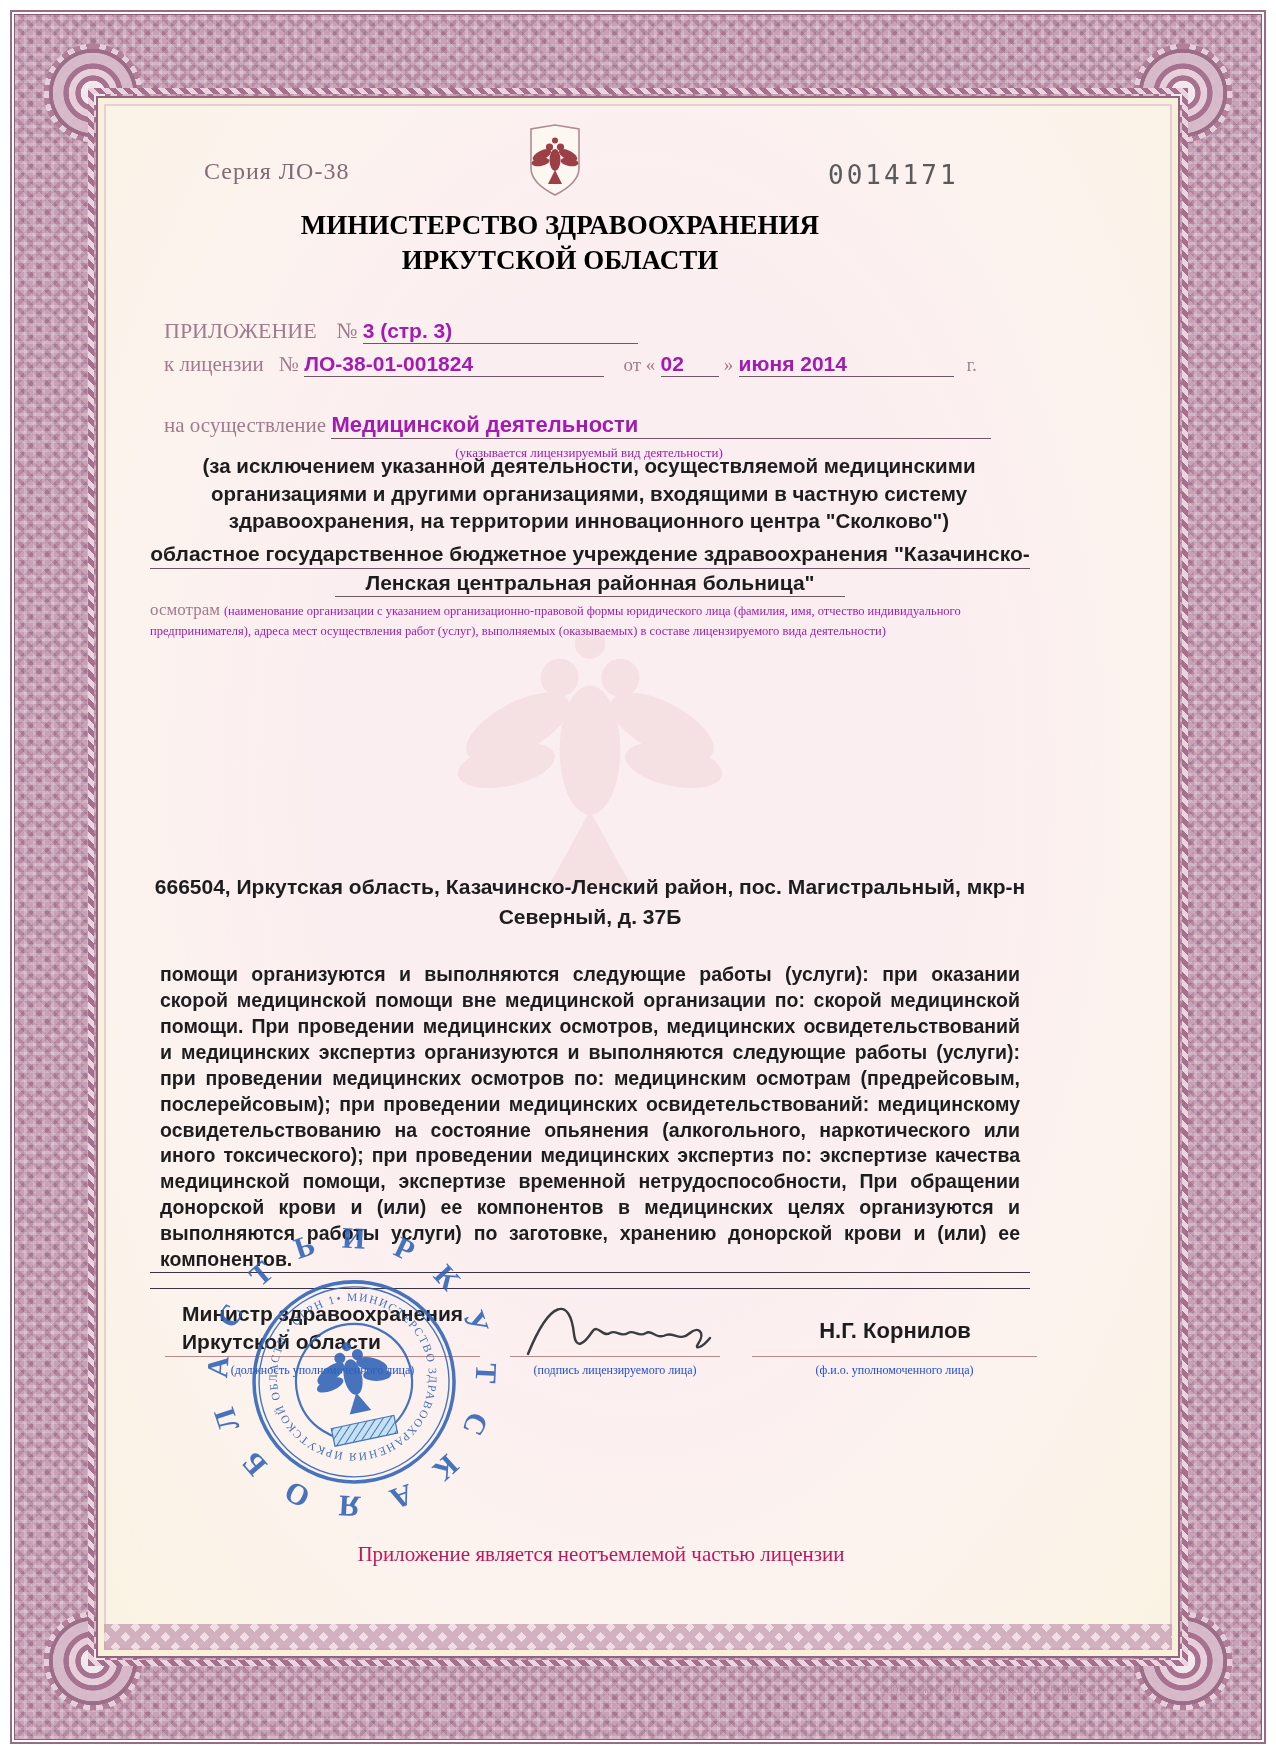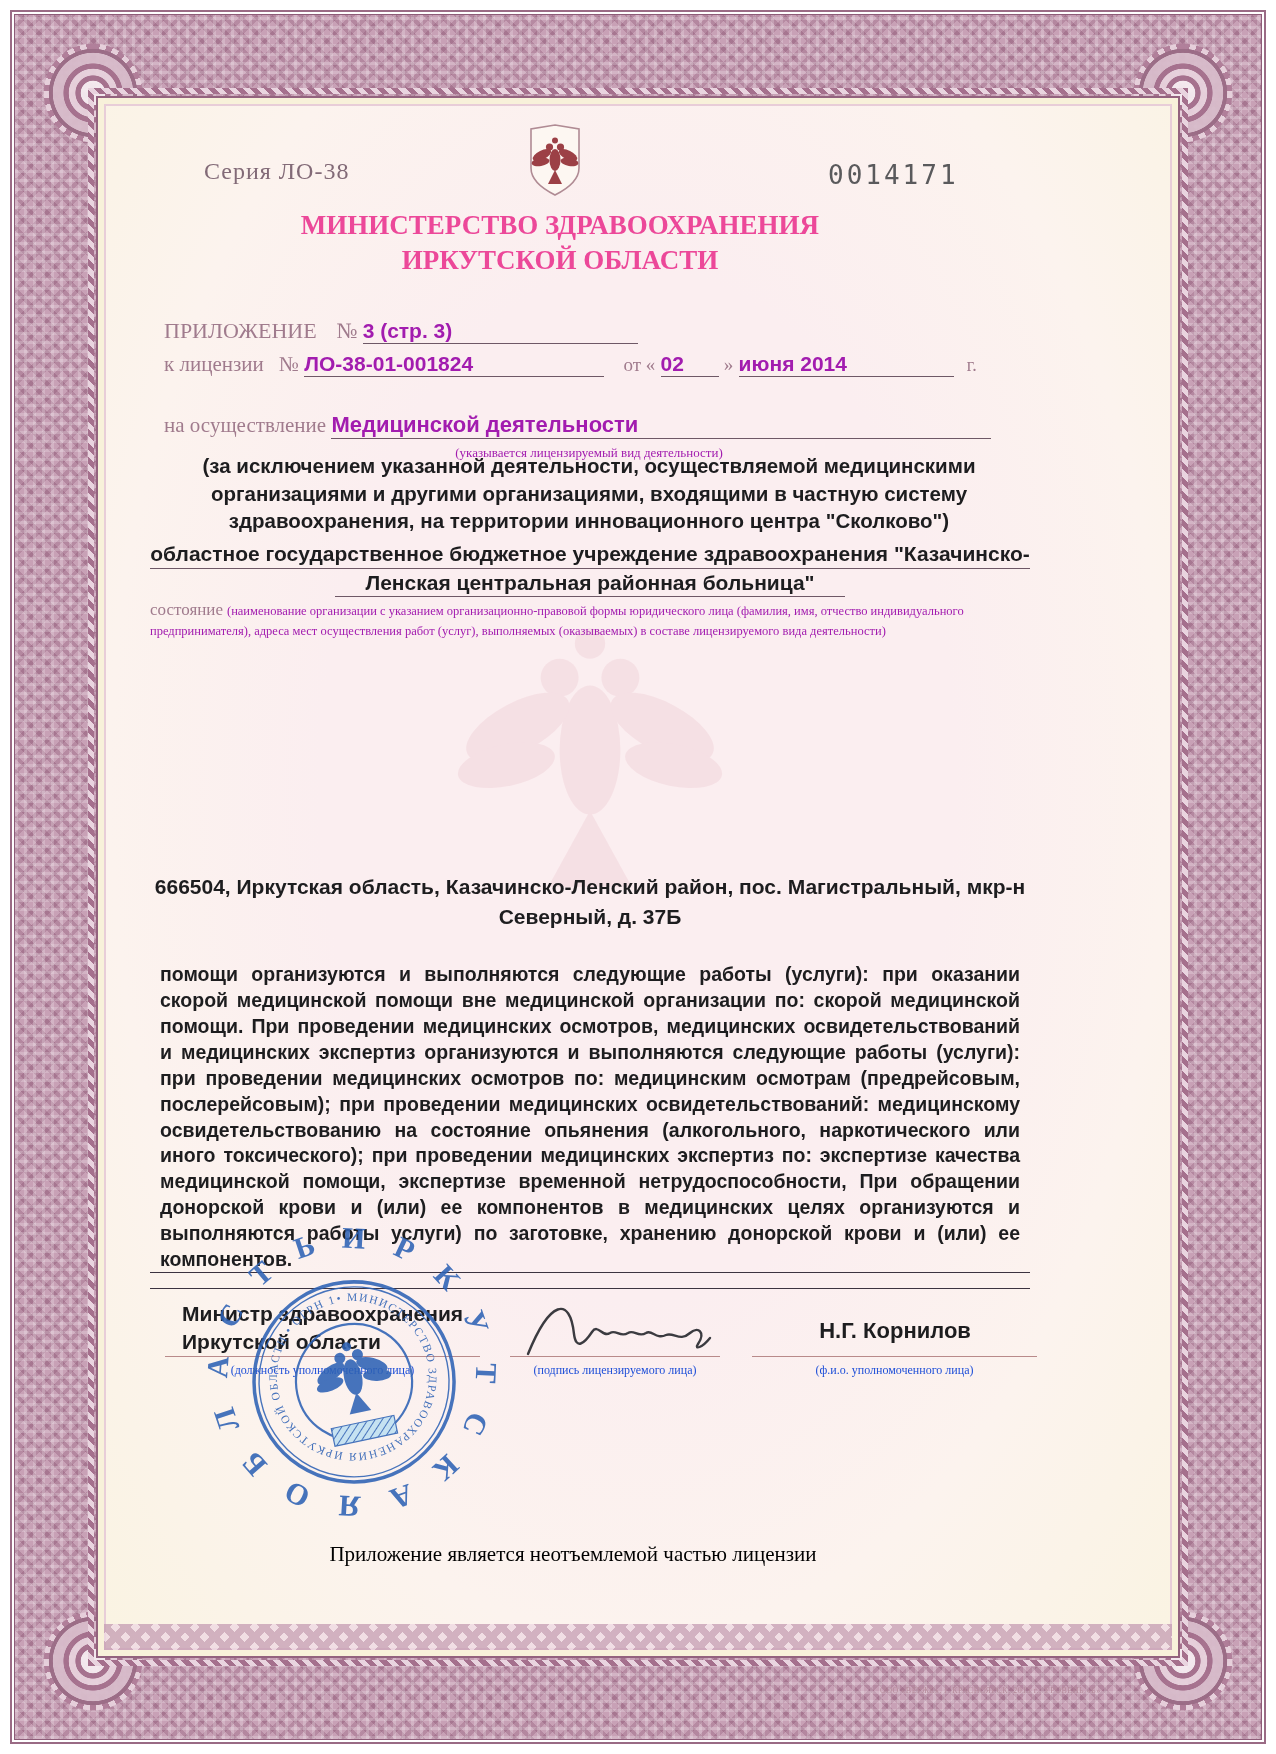--- a/index.html
+++ b/index.html
@@ -91,21 +91,21 @@
       <ellipse cx="14" cy="33" rx="10" ry="4.5" transform="rotate(-26 14 33)"></ellipse>
       <ellipse cx="12.5" cy="40" rx="9" ry="4" transform="rotate(-10 12.5 40)"></ellipse>
       <ellipse cx="40" cy="33" rx="10" ry="4.5" transform="rotate(26 40 33)"></ellipse>
       <ellipse cx="41.5" cy="40" rx="9" ry="4" transform="rotate(10 41.5 40)"></ellipse>
       <path d="M27 48 L20 62 H34 Z"></path>
     </g>
   </svg>
 
   <div class="abs" style="left:828px;top:160px;font-family:'DejaVu Sans Mono',monospace;font-size:26px;letter-spacing:3px;color:#5a5a5c;">0014171</div>
 
-  <div class="abs" style="left:160px;top:208px;width:800px;text-align:center;color:#ec4899;font-weight:bold;font-size:27px;line-height:1.3;">
+  <div class="abs" style="left:160px;top:208px;width:800px;text-align:center;color:#000000;font-weight:bold;font-size:27px;line-height:1.3;">
     <div>МИНИСТЕРСТВО ЗДРАВООХРАНЕНИЯ</div>
     <div>ИРКУТСКОЙ ОБЛАСТИ</div>
   </div>
 
   <div class="abs" style="left:164px;top:318px;width:850px;font-size:22px;color:#a07b8d;">
     <span>ПРИЛОЖЕНИЕ</span>
     <span style="margin-left:14px;">№</span>
     <span class="field" style="width:275px;font-size:21px;">3 (стр. 3)</span>
   </div>
 
@@ -127,21 +127,21 @@
   <div class="abs caption" style="left:164px;top:443px;width:850px;text-align:center;font-size:13px;">(указывается лицензируемый вид деятельности)</div>
 
   <div class="abs" style="left:150px;top:542px;width:880px;text-align:center;">
     <div class="ink" style="font-size:21px;border-bottom:1.5px solid #6e5866;padding-bottom:2px;">областное государственное бюджетное учреждение здравоохранения "Казачинско-</div>
     <div class="ink" style="font-size:21px;display:inline-block;border-bottom:1.5px solid #6e5866;padding:2px 30px 1px;">Ленская центральная районная больница"</div>
   </div>
 
   <div class="abs ink" style="left:164px;top:452px;width:850px;text-align:center;font-size:20.5px;line-height:1.35;">(за исключением указанной деятельности, осуществляемой медицинскими организациями и другими организациями, входящими в частную систему здравоохранения, на территории инновационного центра "Сколково")</div>
 
   <div class="abs" style="left:150px;top:600px;width:880px;">
-    <span class="mauve" style="font-size:17px;">состояние</span>
+    <span class="mauve" style="font-size:17px;">осмотрам</span>
     <span class="caption">(наименование организации с указанием организационно-правовой формы юридического лица (фамилия, имя, отчество индивидуального предпринимателя), адреса мест осуществления работ (услуг), выполняемых (оказываемых)  в составе лицензируемого вида деятельности)</span>
   </div>
 
   <div class="abs ink" style="left:150px;top:872px;width:880px;text-align:center;font-size:21px;line-height:1.45;">666504, Иркутская область, Казачинско-Ленский район, пос. Магистральный, мкр-н Северный, д. 37Б</div>
 
   <div class="abs ink" style="left:160px;top:962px;width:860px;font-size:19.5px;line-height:1.33;text-align:justify;">помощи организуются и выполняются следующие работы (услуги): при оказании скорой медицинской помощи вне медицинской организации по: скорой медицинской помощи. При проведении медицинских осмотров, медицинских освидетельствований и медицинских экспертиз организуются и выполняются следующие работы (услуги): при проведении медицинских осмотров по: медицинским осмотрам (предрейсовым, послерейсовым); при проведении медицинских освидетельствований: медицинскому освидетельствованию на состояние опьянения (алкогольного, наркотического или иного токсического); при проведении медицинских экспертиз по: экспертизе качества медицинской помощи, экспертизе временной нетрудоспособности, При обращении донорской крови и (или) ее компонентов в медицинских целях организуются и выполняются работы услуги) по заготовке, хранению донорской крови и (или) ее компонентов.</div>
 
   <hr class="rule abs" style="left:150px;top:1272px;width:880px;">
   <hr class="rule abs" style="left:150px;top:1288px;width:880px;">
 
@@ -191,17 +191,17 @@
           <ellipse cx="131" cy="163" rx="14" ry="6" transform="rotate(-10 131 163)"></ellipse>
           <ellipse cx="176" cy="152" rx="16" ry="7" transform="rotate(26 176 152)"></ellipse>
           <ellipse cx="179" cy="163" rx="14" ry="6" transform="rotate(10 179 163)"></ellipse>
           <path d="M155 176 L144 196 H166 Z"></path>
         </g>
         <rect x="123" y="206" width="64" height="18" fill="url(#hatch)" stroke="#2e62b5" stroke-width="1.2"></rect>
       </g>
     </g>
   </svg>
 
-  <div class="abs" style="left:148px;top:1542px;width:850px;text-align:center;font-size:21px;color:#000000;">Приложение является неотъемлемой частью лицензии</div>
+  <div class="abs" style="left:176px;top:1542px;width:850px;text-align:center;font-size:21px;color:#be185d;">Приложение является неотъемлемой частью лицензии</div>
 
   <div class="abs" style="left:880px;top:1686px;font-size:8px;color:#b58a9a;letter-spacing:.5px;">ООО «ВЕРЖЕ», г. КРАСНОЯРСК, 2013 г., УРОВЕНЬ «Б»</div>
 
 </div>
 
 </body></html>

